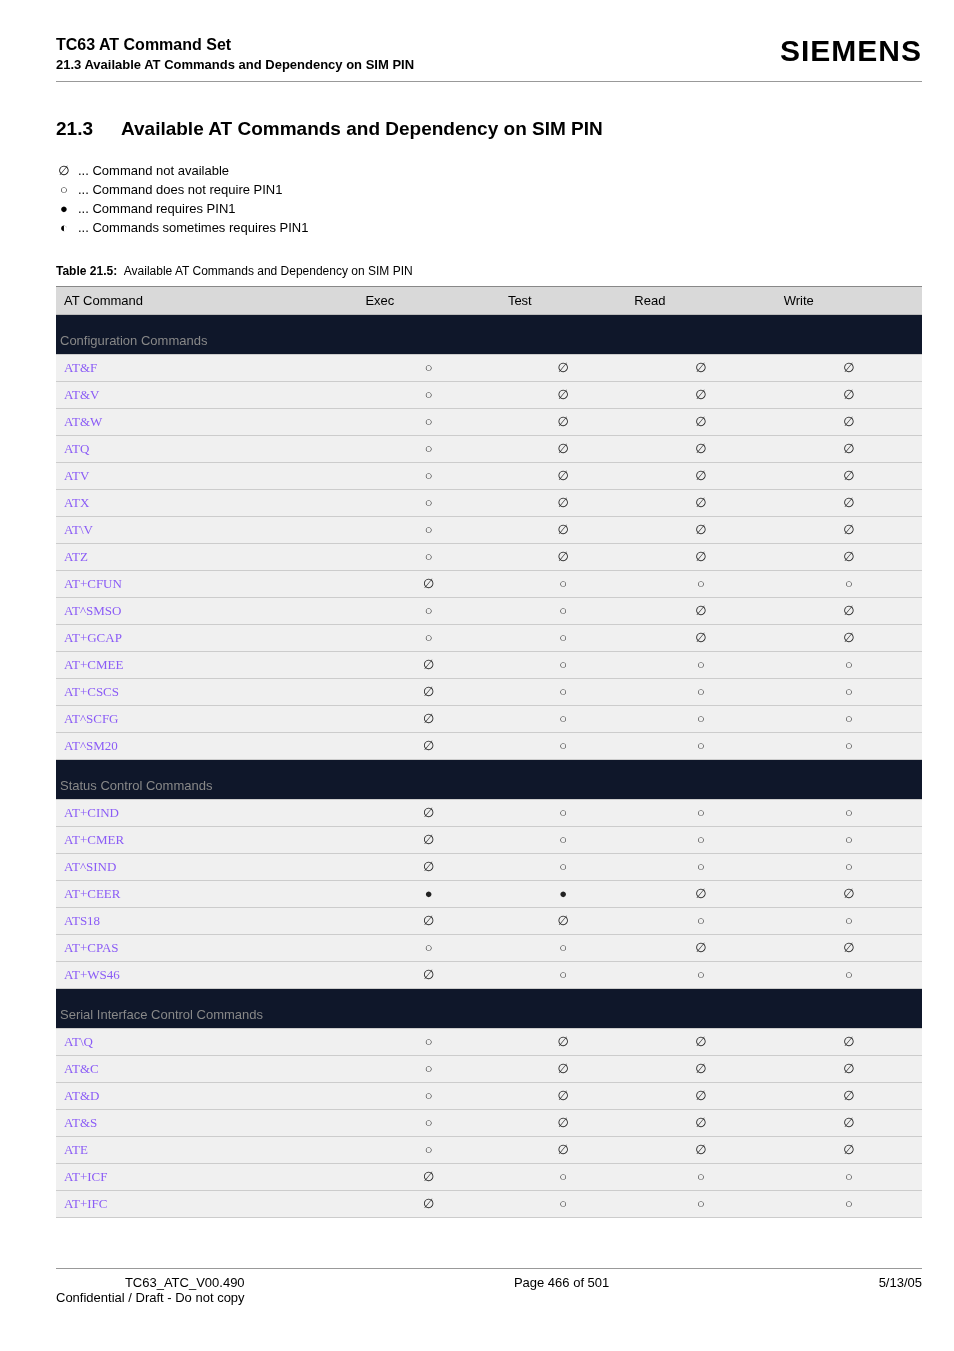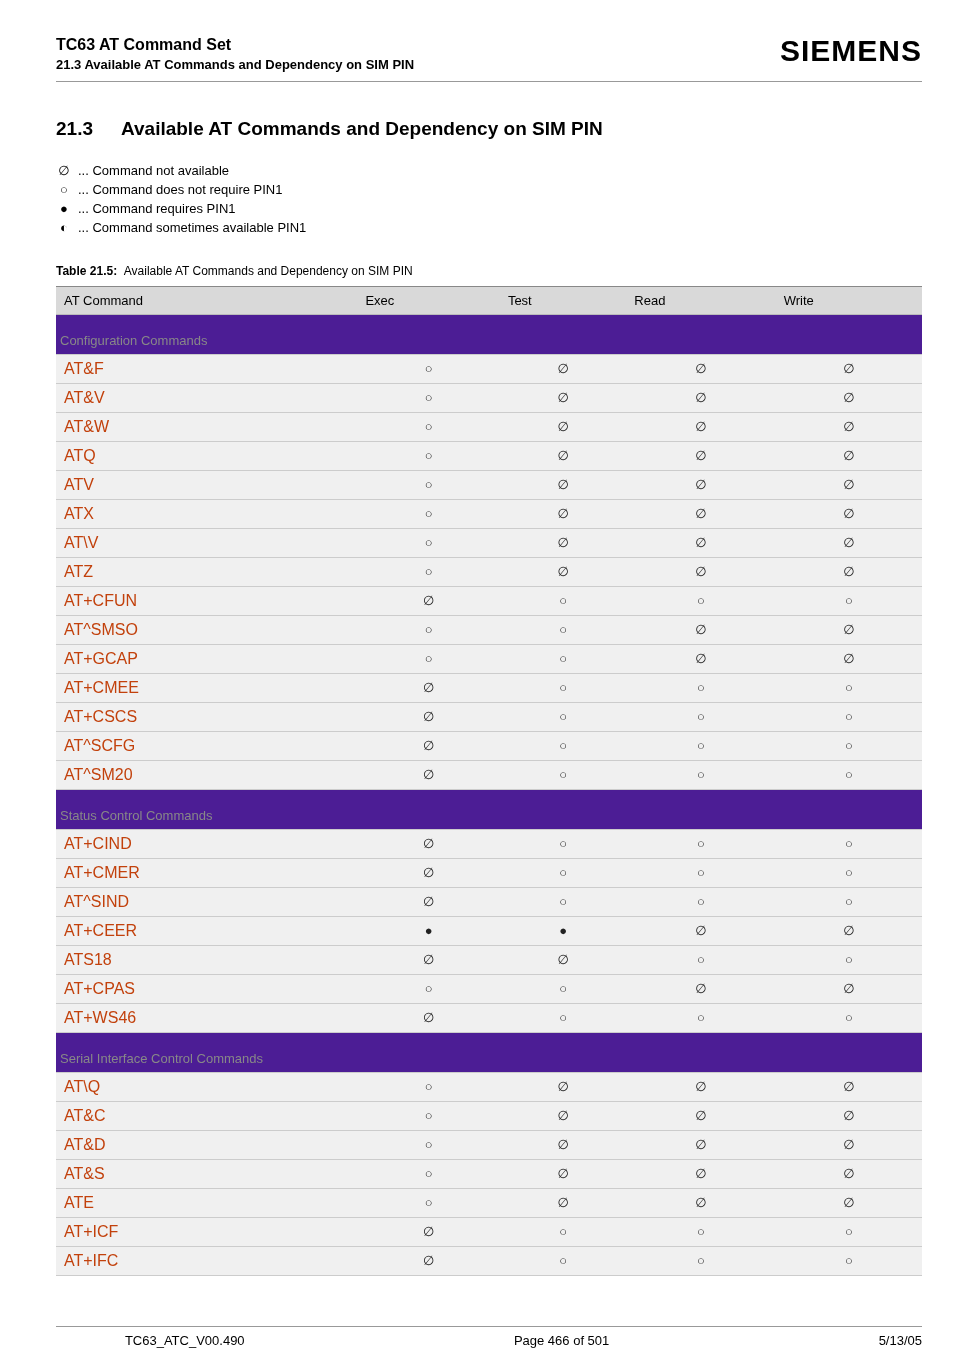--- a/index.html
+++ b/index.html
@@ -58,31 +58,31 @@
   thead th:first-child { text-align: left; }
   tbody td {
     background: #f0f0f0;
     border-bottom: 1px solid #ccc;
     padding: 5px 8px;
     text-align: center;
     font-size: 13px;
   }
   tbody td:first-child { text-align: left; }
   .section-row td {
-    background: #4c1d95;
+    background: #0f172a;
     color: #888;
     text-align: left;
     padding: 18px 4px 6px 4px;
     border-bottom: 1px solid #ccc;
     font-size: 13px;
   }
   .cmd {
-    font-family: Liberation Sans, sans-serif;
-    color: #c2410c;
-    font-size: 16px;
+    font-family: Liberation Serif, serif;
+    color: #8b5cf6;
+    font-size: 13px;
   }
   .sym { font-size: 13px; color: #222; }
   .footer {
     margin-top: 50px;
     border-top: 1.5px solid #999;
     padding-top: 6px;
     display: flex;
     justify-content: space-between;
     font-size: 13px;
   }
@@ -116,21 +116,21 @@
     <div class="legend-row">
       <span class="legend-sym">○</span>
       <span>... Command does not require PIN1</span>
     </div>
     <div class="legend-row">
       <span class="legend-sym">●</span>
       <span>... Command requires PIN1</span>
     </div>
     <div class="legend-row">
       <span class="legend-sym">◐</span>
-      <span>... Command sometimes available PIN1</span>
+      <span>... Commands sometimes requires PIN1</span>
     </div>
   </div>
 
   <div class="table-caption">
     <b>Table 21.5:</b>&nbsp;&nbsp;<span>Available AT Commands and Dependency on SIM PIN</span>
   </div>
 
   <table>
     <thead>
       <tr>

